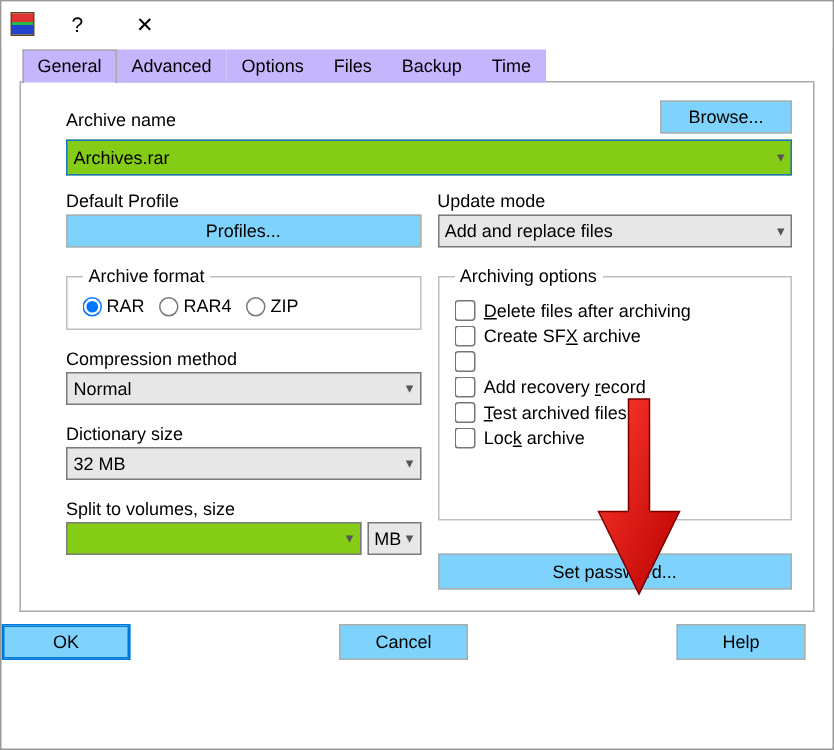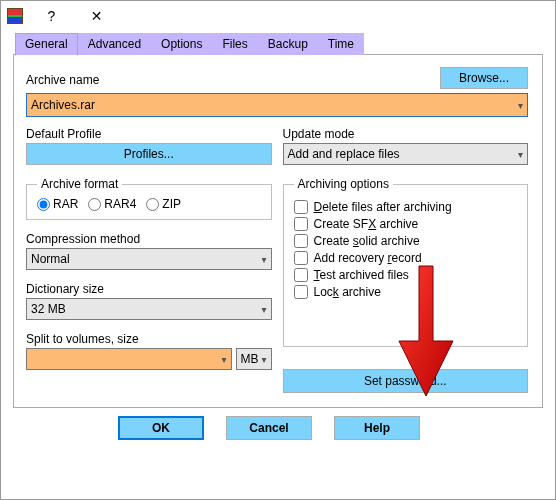--- a/index.html
+++ b/index.html
@@ -64,38 +64,38 @@
   .tab.active {
     border-color: #aaa;
     border-bottom: 1px solid #fff;
     margin-bottom: -1px;
   }
   
   .panel {
     border: 1px solid #aaa;
     border-top: none;
     margin: 0 12px 8px 12px;
-    padding: 12px 14px 14px 12px;
+    padding: 12px 14px 14px 30px;
     position: relative;
   }
   .row { display: flex; align-items: center; }
   .label { margin-bottom: 2px; }
   .btn {
     background: #7dd3fc;
     border: 1px solid #adadad;
     padding: 2px 8px;
     text-align: center;
     cursor: default;
     height: 22px;
     display: flex; align-items: center; justify-content: center;
   }
   .btn.wide { width: 100%; }
   .combo, .textcombo {
     border: 1px solid #7a7a7a;
-    background: #fdba74;
+    background: #84cc16;
     height: 22px;
     display: flex; align-items: center;
     padding: 0 4px;
     position: relative;
   }
   .combo .chev, .textcombo .chev {
     position: absolute; right: 4px; top: 50%; transform: translateY(-50%);
     font-size: 10px; color: #555;
   }
   .combo.grey { background: #e7e7e7; text-align: right; }
@@ -116,24 +116,23 @@
   .radio input { margin: 0; }
   .chk { display: flex; align-items: center; gap: 6px; margin: 3px 0; }
   .chk input { width: 14px; height: 14px; margin: 0; }
   .mt { margin-top: 12px; }
   .split-row { display: flex; gap: 4px; }
   .split-row .combo:first-child { flex: 1; }
   .split-row .combo.unit { width: 36px; flex: none; }
   
   .bottom {
     display: flex;
-    justify-content: center;
+    justify-content: space-between;
     gap: 22px;
     padding: 0 18px 14px 0;
-    font-weight: bold;
   }
   .bottom .btn { width: 86px; height: 24px; }
   .bottom .btn.default { border: 1px solid #0078d7; box-shadow: inset 0 0 0 1px #0078d7; }
   
   .u { text-decoration: underline; }
   
   .arrow {
     position: absolute;
     pointer-events: none;
     z-index: 50;
@@ -231,21 +230,20 @@
         <label class="chk">
             <input type="checkbox" style="">
             <span><span></span><span class="u">D</span><span>elete files after archiving</span></span>
           </label>
         <label class="chk">
             <input type="checkbox" style="">
             <span><span>Create SF</span><span class="u">X</span><span> archive</span></span>
           </label>
         <label class="chk">
             <input type="checkbox" style="">
-            <span><span>Create </span><span class="u">s</span><span>olid archive</span></span>
           </label>
         <label class="chk">
             <input type="checkbox" style="">
             <span><span>Add recovery </span><span class="u">r</span><span>ecord</span></span>
           </label>
         <label class="chk">
             <input type="checkbox" style="">
             <span><span></span><span class="u">T</span><span>est archived files</span></span>
           </label>
         <label class="chk">

